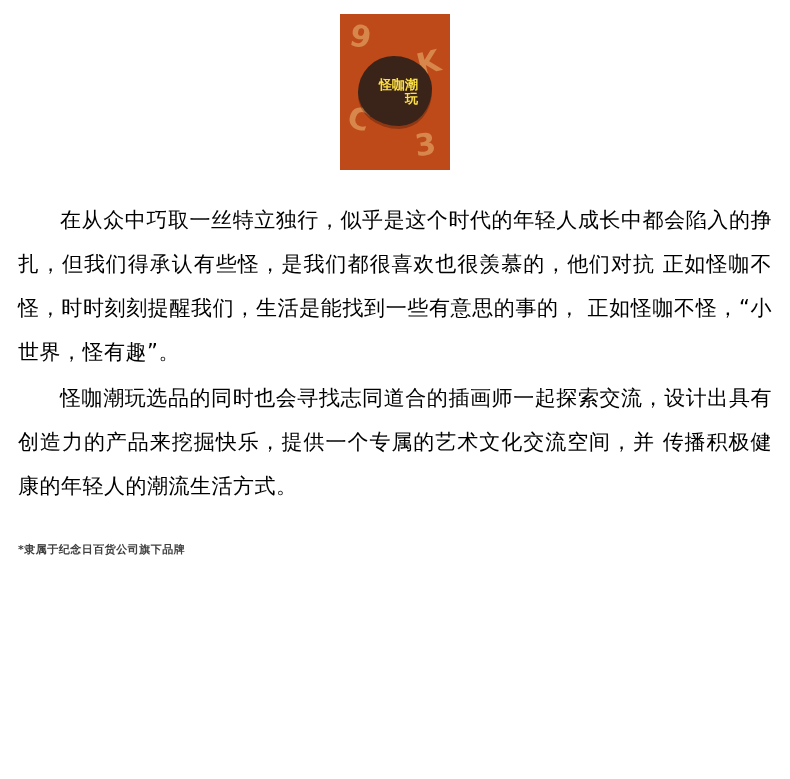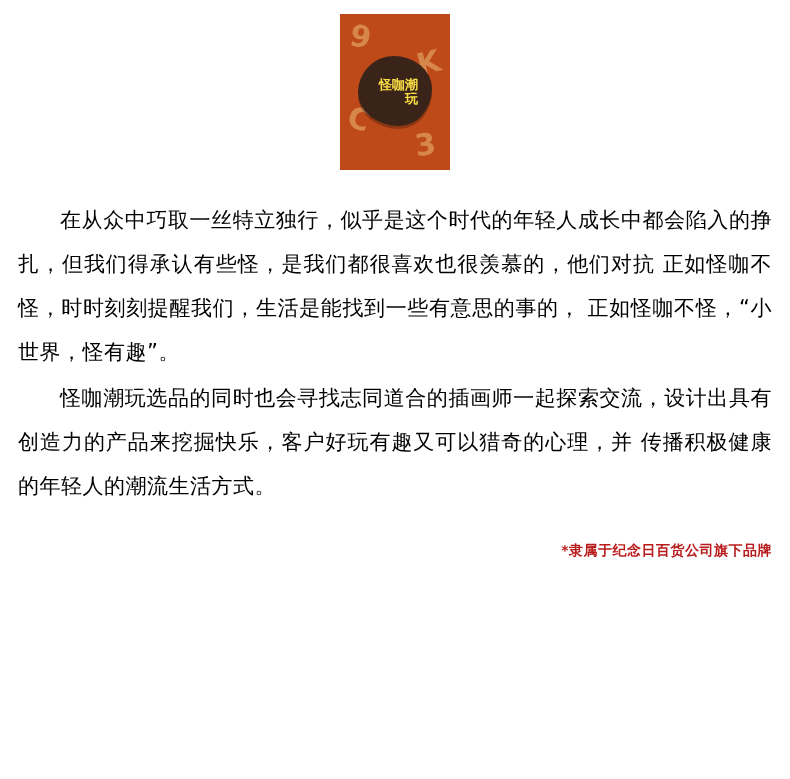--- a/index.html
+++ b/index.html
@@ -84,25 +84,25 @@
     font-size: 21px;
     line-height: 44px;
     color: #000000;
     text-indent: 2em;
     margin: 0 0 2px 0;
     text-align: justify;
     letter-spacing: 0.5px;
   }
   .footnote {
     margin-top: 34px;
-    text-align: right;
+    text-align: left;
     font-family: "DejaVu Sans", "Liberation Sans", sans-serif;
-    font-size: 14px;
+    font-size: 11px;
     font-weight: 700;
-    color: #b91c1c;
+    color: #404040;
     letter-spacing: 0.5px;
   }
 </style>
 </head>
 <body>
 
 <div class="page">
 
   <div class="logo-wrap">
     <div class="logo-card">
@@ -112,17 +112,17 @@
       <span class="deco d4">3</span>
       <div class="logo-blob"></div>
       <div class="logo-text">
         <span>怪</span><span>咖</span><span>潮</span><span>玩</span>
       </div>
     </div>
   </div>
 
   <div class="content">
     <p class="para">在从众中巧取一丝特立独行，似乎是这个时代的年轻人成长中都会陷入的挣扎，但我们得承认有些怪，是我们都很喜欢也很羡慕的，他们对抗 正如怪咖不怪，时时刻刻提醒我们，生活是能找到一些有意思的事的， 正如怪咖不怪，“小世界，怪有趣”。</p>
-    <p class="para">怪咖潮玩选品的同时也会寻找志同道合的插画师一起探索交流，设计出具有创造力的产品来挖掘快乐，客户好玩有趣又可以猎奇的心理，并 传播积极健康的年轻人的潮流生活方式。</p>
+    <p class="para">怪咖潮玩选品的同时也会寻找志同道合的插画师一起探索交流，设计出具有创造力的产品来挖掘快乐，提供一个专属的艺术文化交流空间，并 传播积极健康的年轻人的潮流生活方式。</p>
     <div class="footnote">*隶属于纪念日百货公司旗下品牌</div>
   </div>
 
 </div>
 
 </body></html>

